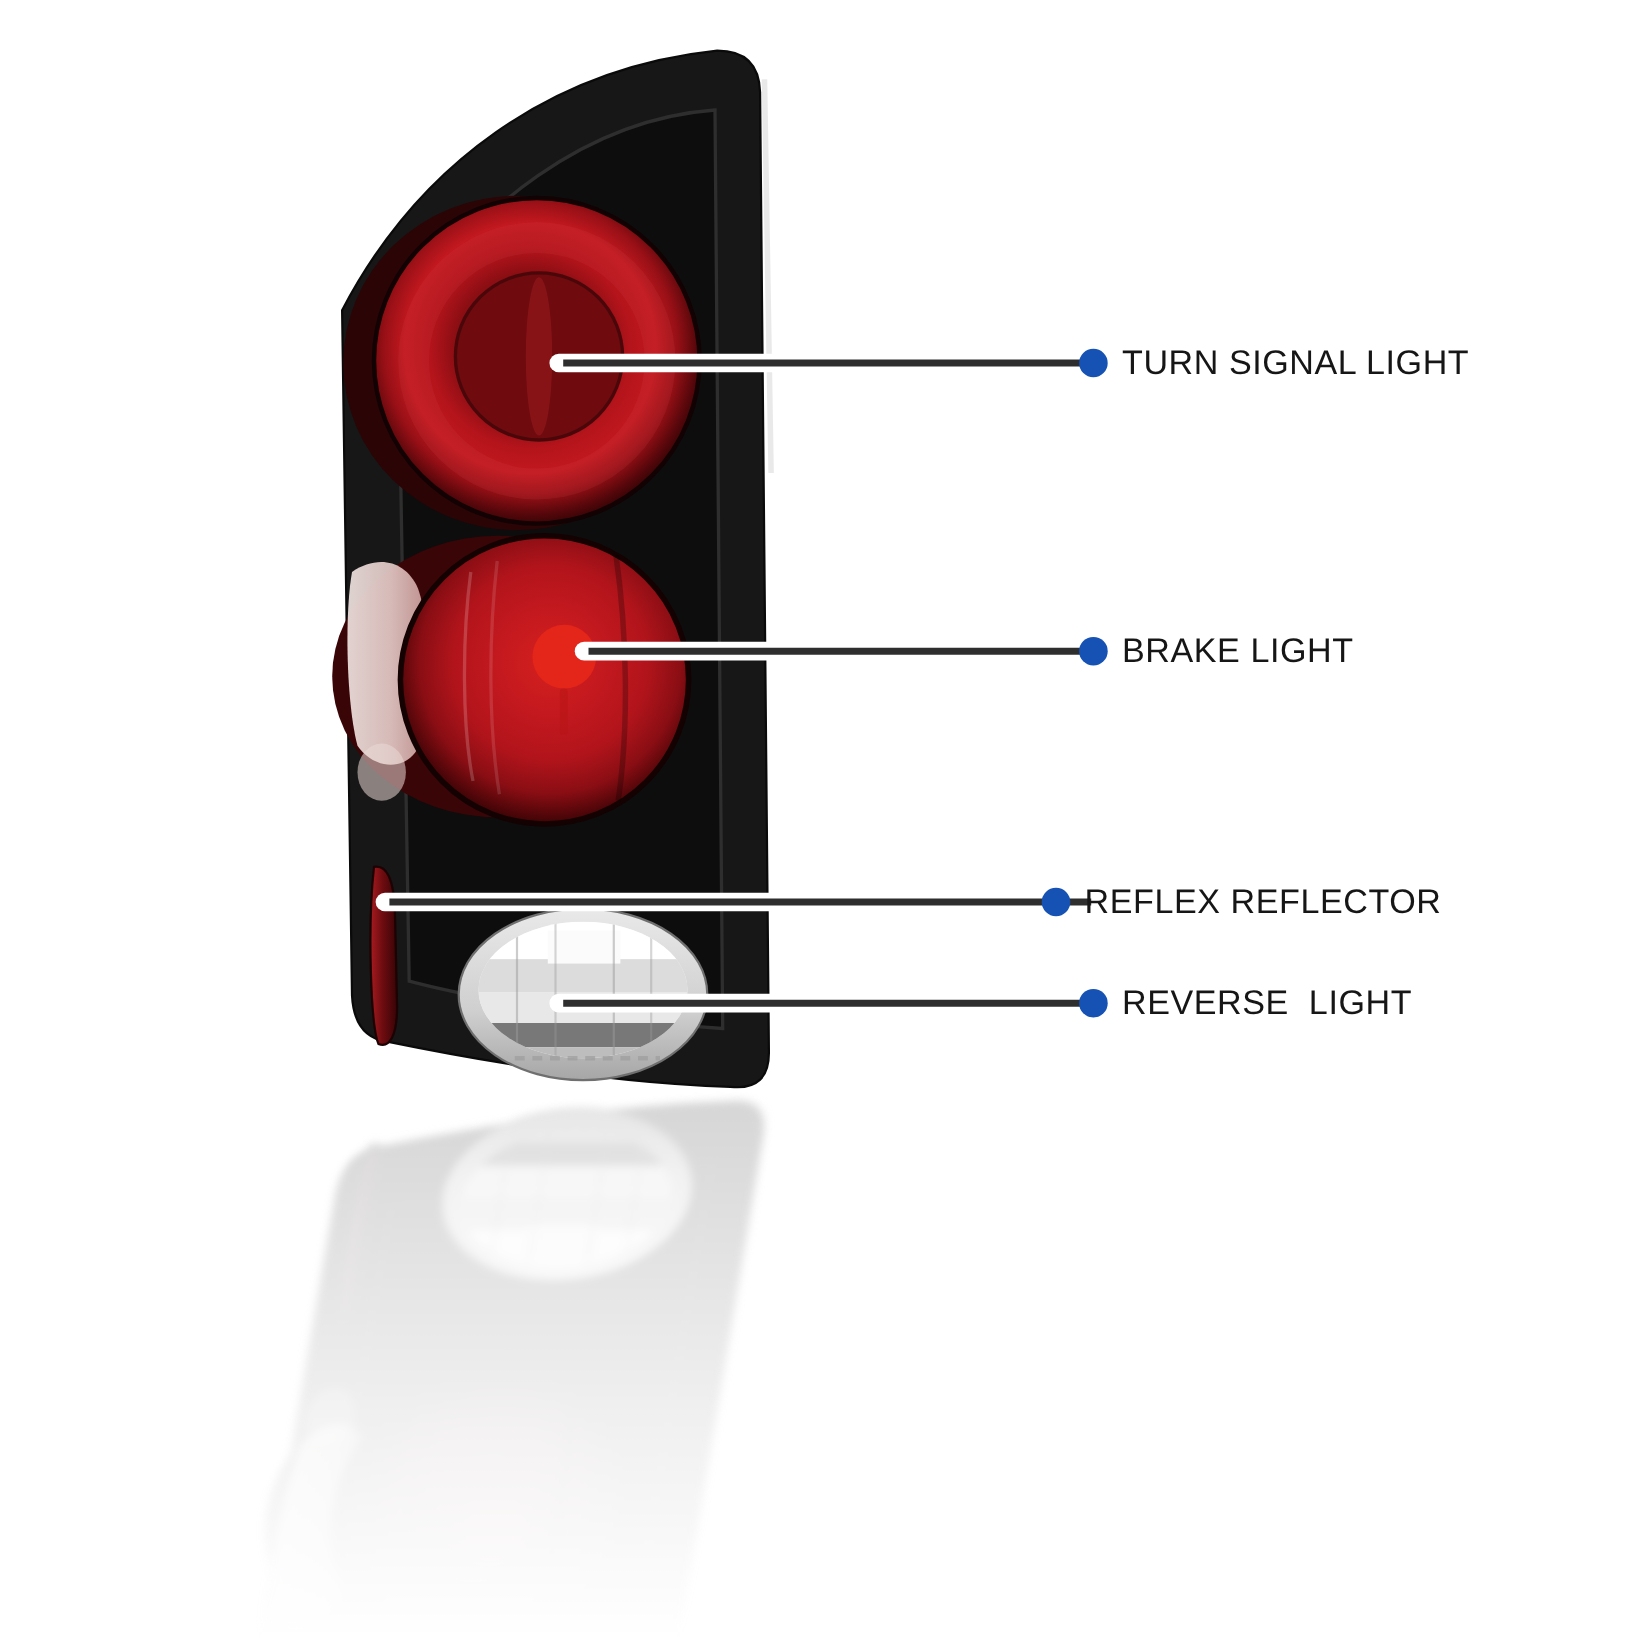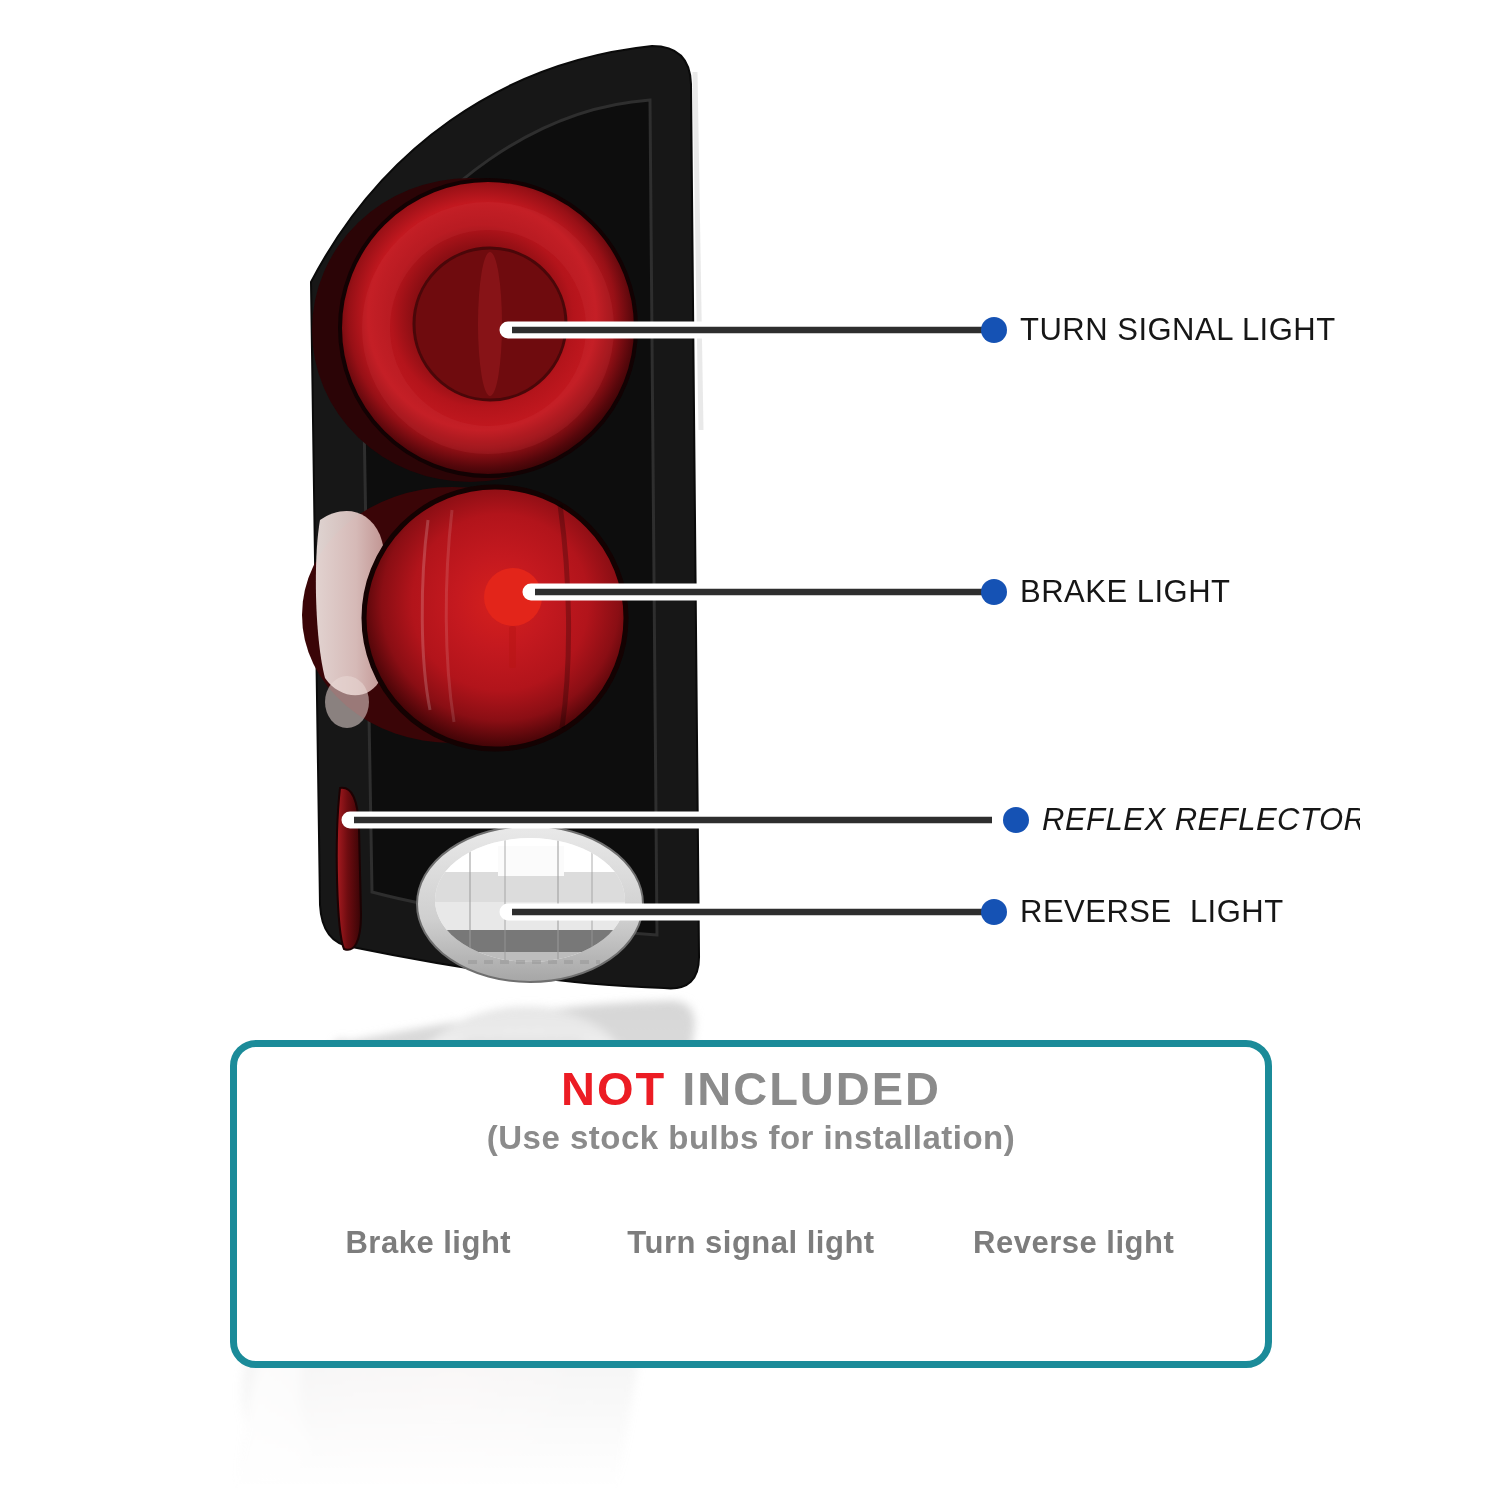--- a/index.html
+++ b/index.html
@@ -14,21 +14,21 @@
   html,body{background:#fff;}
   body{font-family:"Liberation Sans", sans-serif;}
   .stage{position:relative;width:1360px;height:1500px;background:#fff;overflow:hidden;}
   .art{position:absolute;left:0;top:0;z-index:1;}
   
   .callout{position:absolute;display:flex;align-items:center;gap:13px;height:40px;z-index:3;}
   .callout .dot{width:26px;height:26px;border-radius:50%;background:var(--dot-blue);flex:0 0 auto;}
   .callout .lbl{font-size:31px;color:var(--callout-text);letter-spacing:.5px;white-space:pre;}
   .co-1{left:981px;top:310px;}
   .co-2{left:981px;top:572px;}
-  .co-3{left:1003px;top:800px;font-style:italic;}
+  .co-3{left:947px;top:800px;}
   .co-4{left:981px;top:892px;}
   
   .nbox{position:absolute;left:230px;top:1040px;width:1042px;height:328px;
         background:#fff;border:7px solid var(--teal-border);border-radius:26px;z-index:2;}
   .nbox-title{margin-top:14px;text-align:center;font-size:47px;font-weight:bold;letter-spacing:2px;}
   .nbox-title .t-red{color:var(--not-red);}
   .nbox-title .t-gray{color:var(--gray-text);margin-left:16px;}
   .nbox-sub{margin-top:3px;text-align:center;font-size:33px;font-weight:bold;color:var(--gray-text);letter-spacing:.5px;}
   .bulbs{position:absolute;left:30px;right:30px;top:178px;display:flex;}
   .bulb{flex:1;text-align:center;font-size:31px;font-weight:bold;color:var(--bulb-gray);letter-spacing:.5px;}
@@ -177,25 +177,14 @@
   </div>
   <div class="callout co-3">
     <span class="dot"></span>
     <span class="lbl">REFLEX REFLECTOR</span>
   </div>
   <div class="callout co-4">
     <span class="dot"></span>
     <span class="lbl">REVERSE  LIGHT</span>
   </div>
 
-  <div class="nbox">
-    <div class="nbox-title">
-      <span class="t-red">NOT</span><span class="t-gray">INCLUDED</span>
-    </div>
-    <div class="nbox-sub">(Use stock bulbs for installation)</div>
-    <div class="bulbs">
-      <div class="bulb">Brake light</div>
-      <div class="bulb">Turn signal light</div>
-      <div class="bulb">Reverse light</div>
-    </div>
-  </div>
 
 </div>
 
 </body></html>

